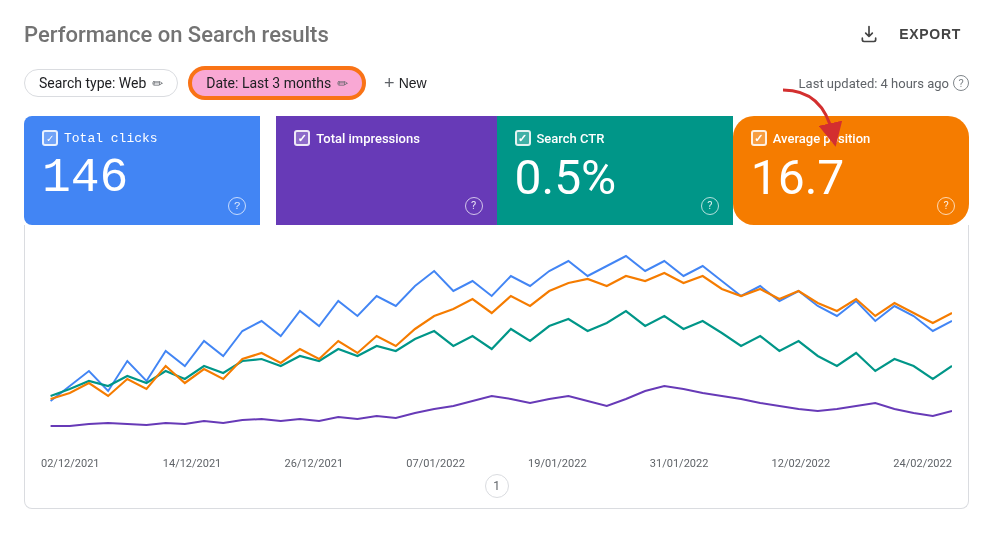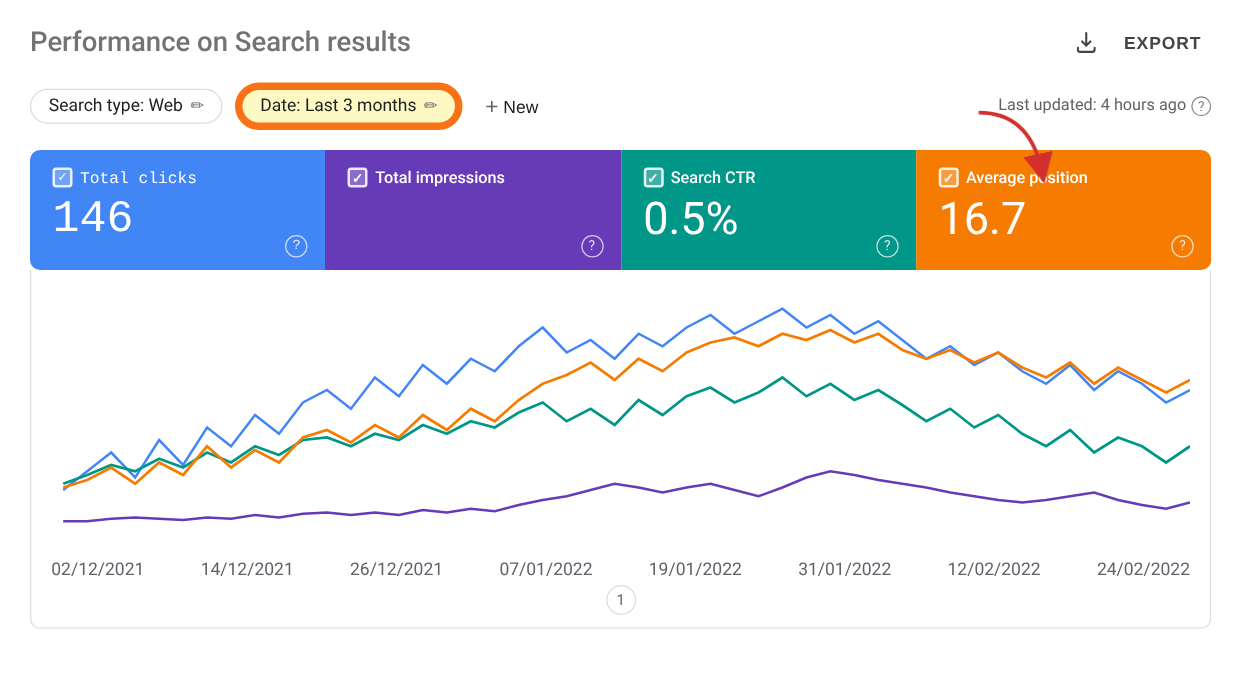--- a/index.html
+++ b/index.html
@@ -52,22 +52,22 @@
       gap: 6px;
       border: 1px solid #dadce0;
       border-radius: 20px;
       padding: 5px 14px;
       font-size: 14px;
       color: #202124;
       cursor: pointer;
       background: #fff;
     }
     .filter-chip.active-chip {
-      border: 6px solid #f97316;
-      background: #fef9c3;
+      border: 4px solid #f97316;
+      background: #f9a8d4;
     }
     .filter-chip .pencil-icon {
       font-size: 13px;
       color: #5f6368;
     }
     .new-btn {
       display: flex;
       align-items: center;
       gap: 4px;
       font-size: 14px;
@@ -79,20 +79,21 @@
     }
     .new-btn .plus-icon {
       font-size: 18px;
       color: #5f6368;
     }
     .last-updated {
       margin-left: auto;
       font-size: 13px;
       color: #5f6368;
       display: flex;
+      align-items: center;
       gap: 4px;
     }
     .help-circle {
       width: 16px;
       height: 16px;
       border: 1.5px solid #80868b;
       border-radius: 50%;
       display: inline-flex;
       align-items: center;
       justify-content: center;
@@ -107,23 +108,23 @@
       border-radius: 8px;
       overflow: hidden;
       margin-bottom: 0;
     }
     .metric-card {
       padding: 14px 18px 12px;
       color: #fff;
       position: relative;
     }
     .metric-card.blue { background: #4285f4; font-family: Liberation Mono, monospace; }
-    .metric-card.purple { background: #673ab7; }
+    .metric-card.purple { background: #673ab7; margin-left: 16px; }
     .metric-card.teal { background: #009688; }
-    .metric-card.orange { background: #f57c00; }
+    .metric-card.orange { background: #f57c00; border-radius: 21px; }
     .metric-label-row {
       display: flex;
       align-items: center;
       gap: 6px;
       font-size: 13px;
       font-weight: 500;
       margin-bottom: 6px;
     }
     .metric-checkbox {
       width: 16px;
@@ -136,21 +137,21 @@
       background: rgba(255,255,255,0.25);
       flex-shrink: 0;
     }
     .metric-checkbox::after {
       content: '✓';
       font-size: 11px;
       color: #fff;
       font-weight: bold;
     }
     .metric-value {
-      font-size: 36px;
+      font-size: 48px;
       font-weight: 400;
       line-height: 1.1;
       margin-bottom: 8px;
     }
     .metric-help {
       position: absolute;
       bottom: 10px;
       right: 14px;
       width: 18px;
       height: 18px;
@@ -177,21 +178,21 @@
       position: relative;
     }
     svg.chart {
       width: 100%;
       height: 100%;
     }
     .x-axis-labels {
       display: flex;
       justify-content: space-between;
       padding: 6px 0 0;
-      font-size: 14px;
+      font-size: 11px;
       color: #5f6368;
     }
     .page-indicator {
       width: 24px;
       height: 24px;
       background: #fff;
       border: 1.5px solid #dadce0;
       border-radius: 50%;
       display: flex;
       align-items: center;

